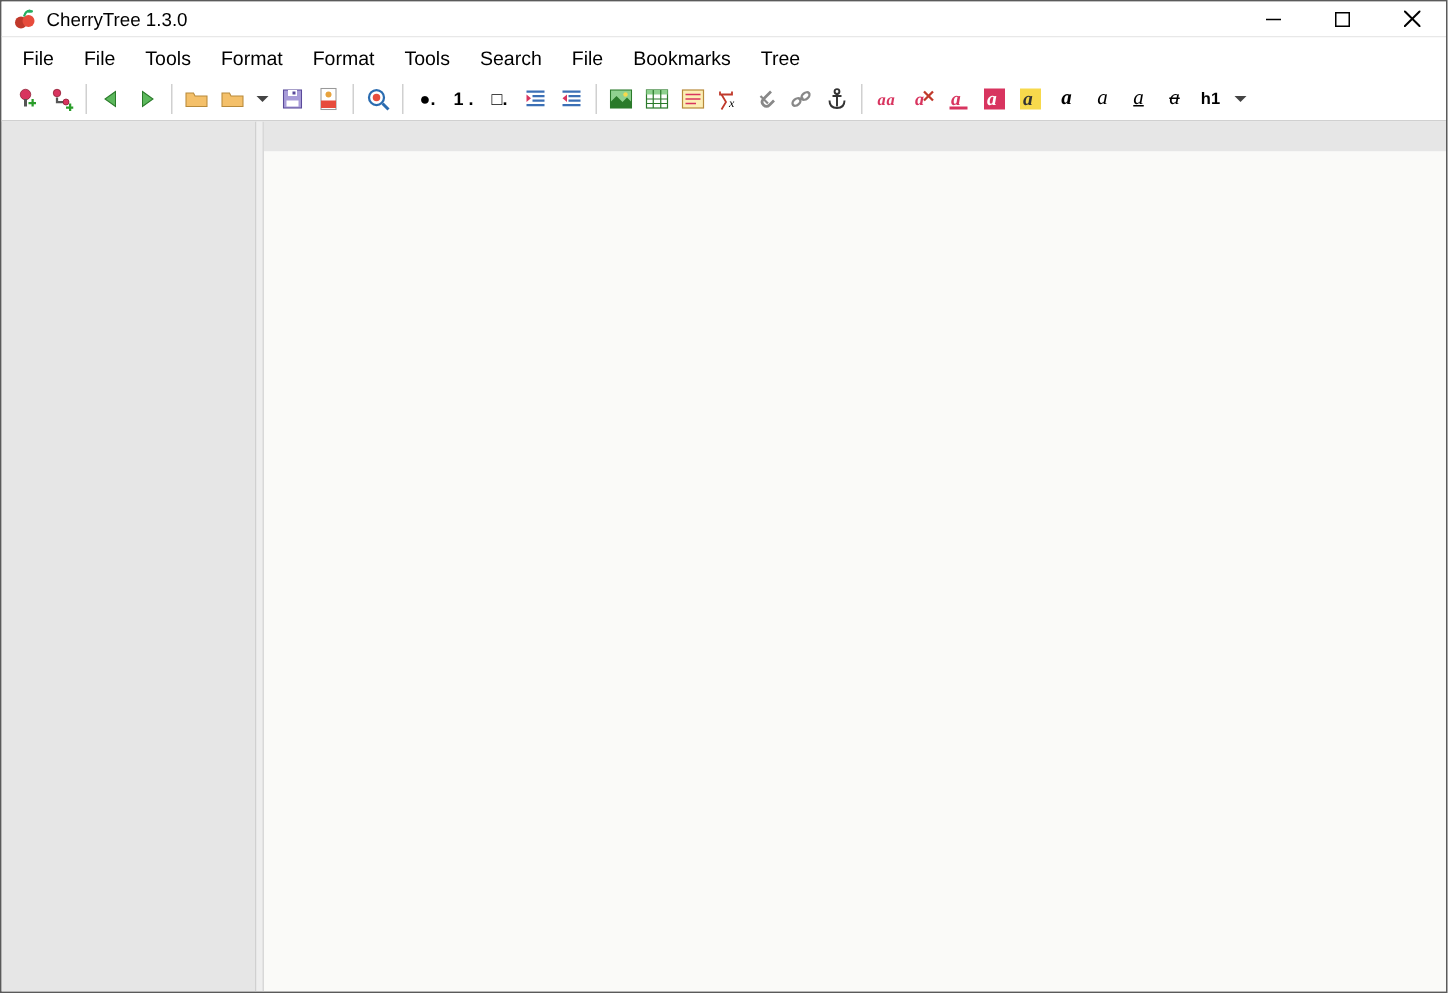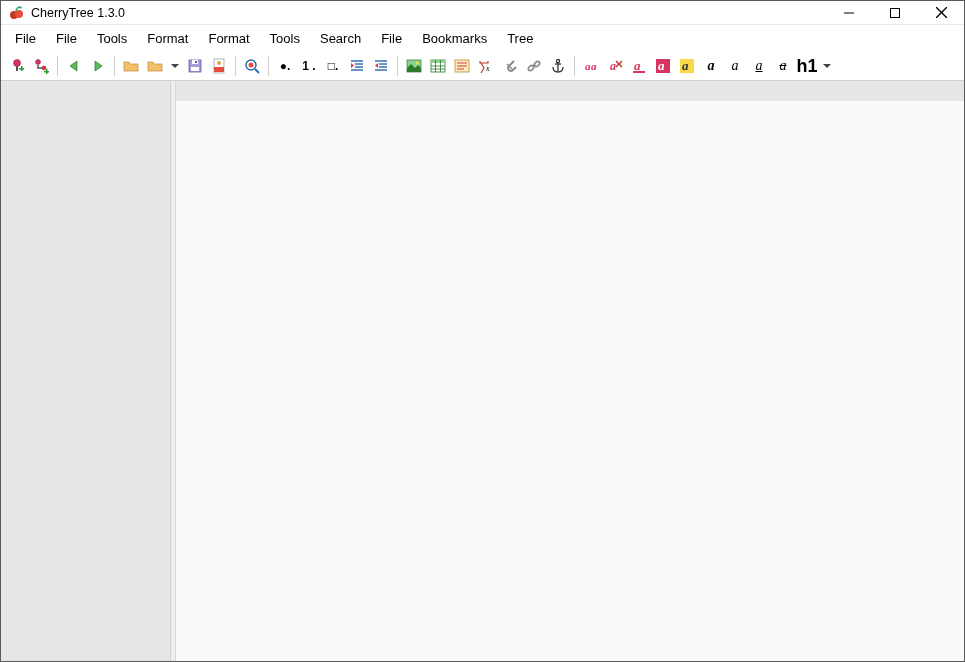--- a/index.html
+++ b/index.html
@@ -353,21 +353,21 @@
     <span class="tb-text italic" style="font-family:serif;font-weight:normal;font-size:14px">a</span>
   </div>
   <div class="tb-btn">
     <span class="tb-text underline" style="font-family:serif;font-style:italic;font-weight:normal;font-size:14px">a</span>
   </div>
   <div class="tb-btn">
     <span class="tb-text strike" style="font-family:serif;font-style:italic;font-weight:normal;font-size:14px">a</span>
   </div>
 
   <div class="tb-btn">
-    <span class="tb-text" style="font-size:18px">h1</span>
+    <span class="tb-text" style="font-size:11px">h1</span>
   </div>
   <div class="tb-btn" style="width:14px">
     <svg width="10" height="10" viewBox="0 0 10 10">
         <path d="M1 3 L5 7 L9 3 Z" fill="#444"></path>
       </svg>
   </div>
 
 </div>
 
 <div class="content">

